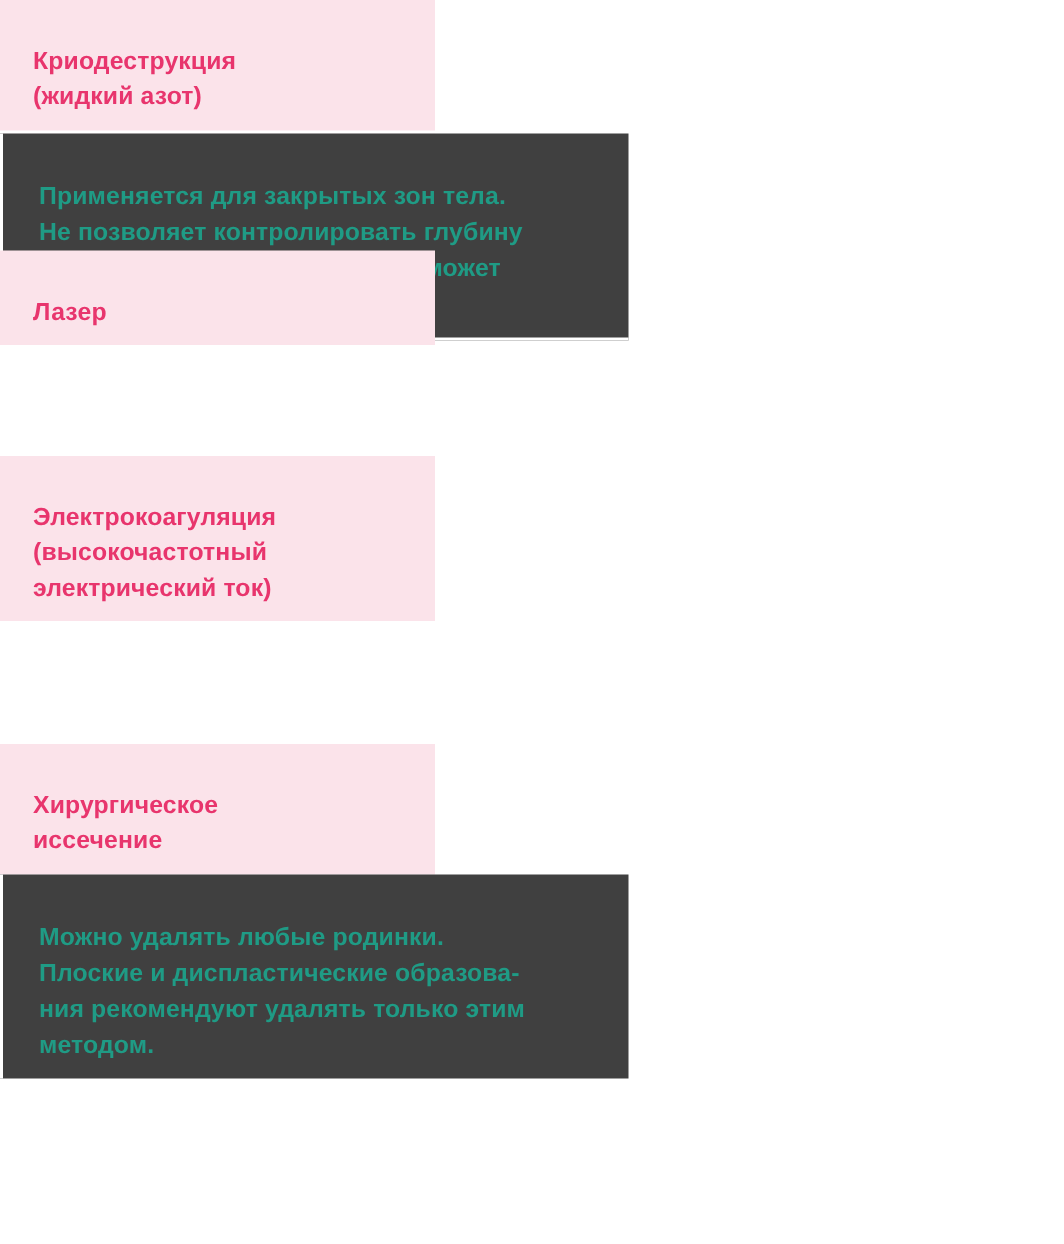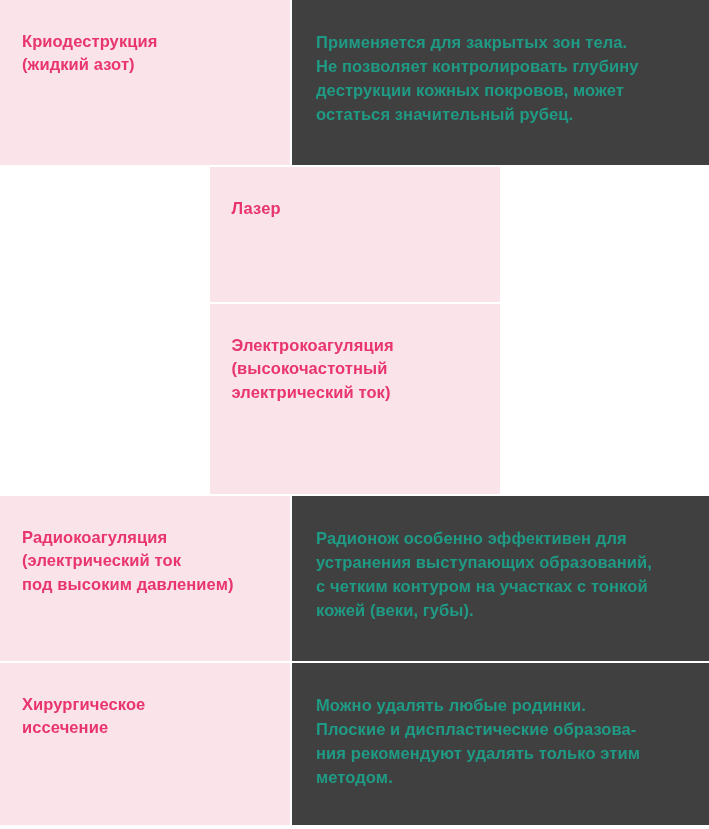--- a/index.html
+++ b/index.html
@@ -15,24 +15,23 @@
   }
   .table {
     width: 709px;
     height: 829px;
     display: flex;
     flex-direction: column;
     box-sizing: border-box;
   }
   .row {
     display: flex;
-    flex-direction: row;
+    flex-direction: column;
     flex: 0 0 auto;
     box-sizing: border-box;
-    justify-content: center;
   }
   .cell {
     box-sizing: border-box;
     display: flex;
     align-items: flex-start;
   }
   .cell-method {
     width: 290px;
     background: #fbe3ea;
     border-bottom: 2px solid #ffffff;
@@ -97,33 +96,20 @@
   </div>
 
   <div class="row r2">
     <div class="cell cell-method">
       <span class="method-text">Электрокоагуляция
 (высокочастотный
 электрический ток)</span>
     </div>
   </div>
 
-  <div class="row r3">
-    <div class="cell cell-method">
-      <span class="method-text">Радиокоагуляция
-(электрический ток
-под высоким давлением)</span>
-    </div>
-    <div class="cell cell-desc">
-      <span class="desc-text">Радионож особенно эффективен для
-устранения выступающих образований,
-с четким контуром на участках с тонкой
-кожей (веки, губы).</span>
-    </div>
-  </div>
 
   <div class="row r4">
     <div class="cell cell-method">
       <span class="method-text">Хирургическое
 иссечение</span>
     </div>
     <div class="cell cell-desc">
       <span class="desc-text">Можно удалять любые родинки.
 Плоские и диспластические образова-
 ния рекомендуют удалять только этим

